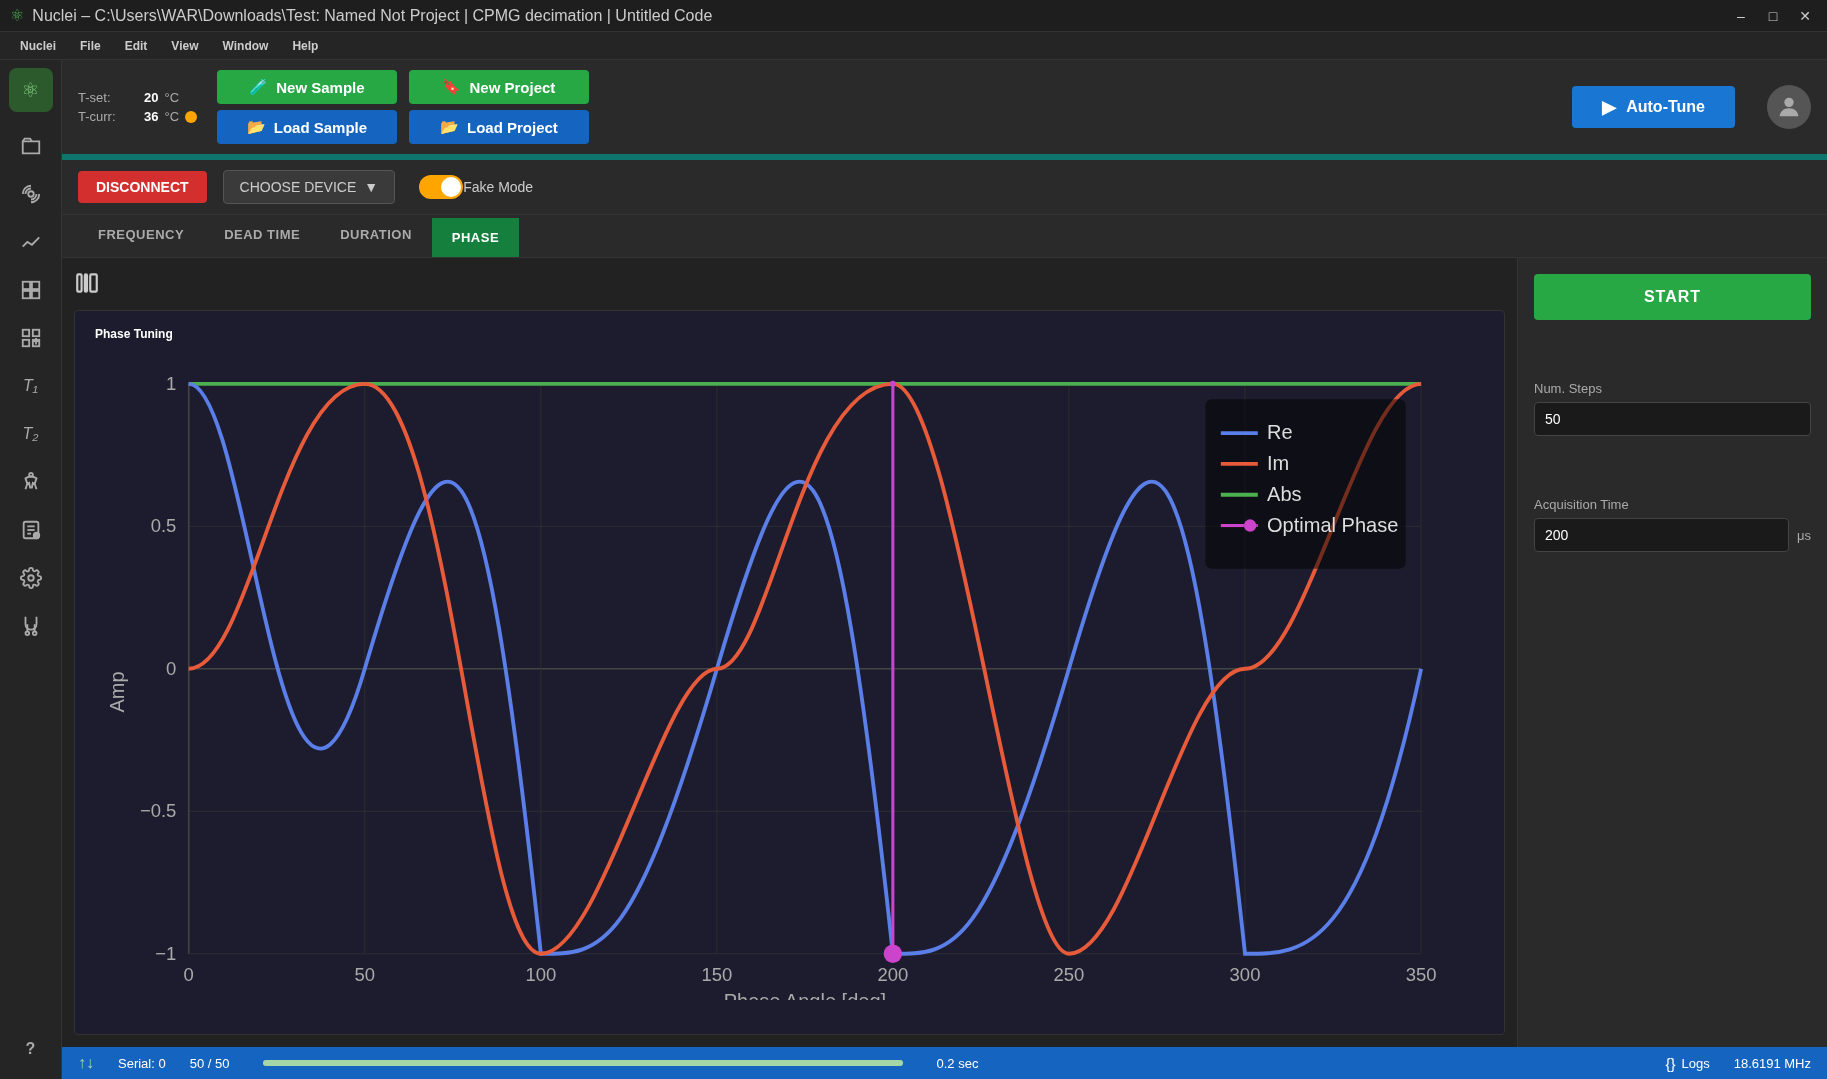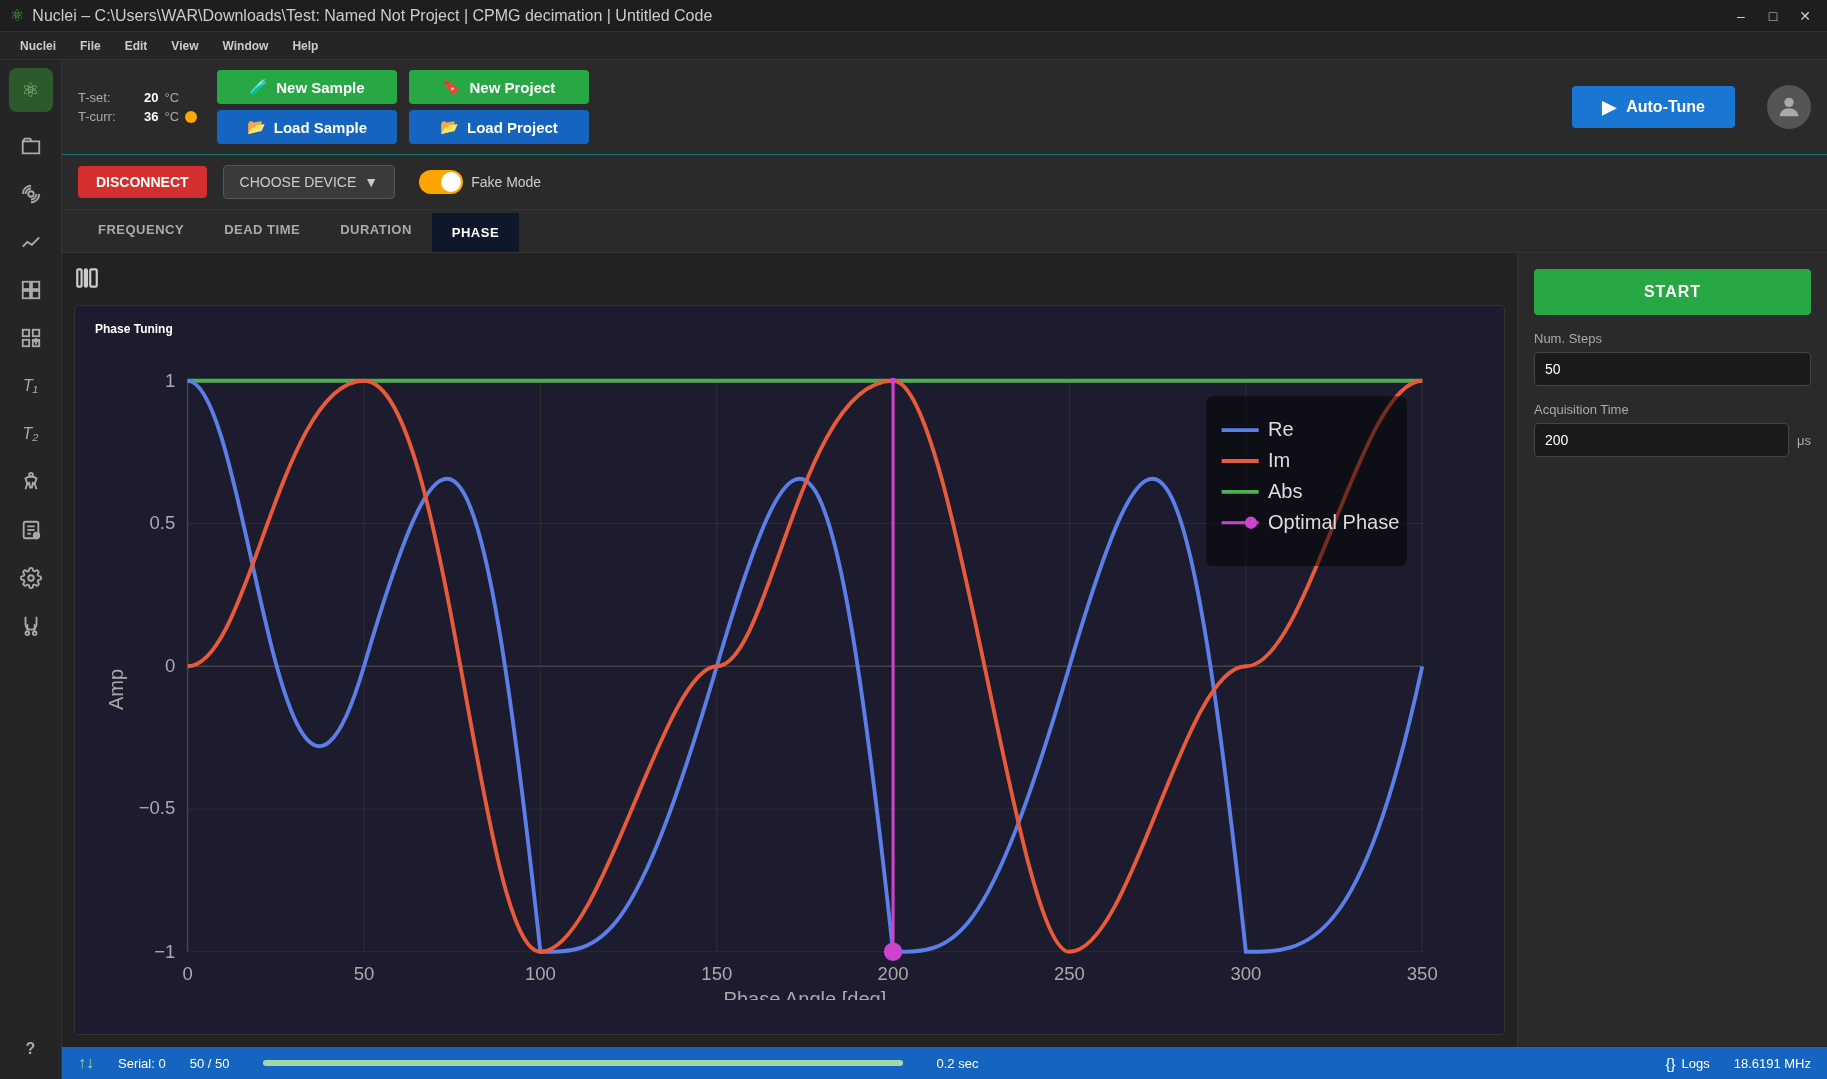--- a/index.html
+++ b/index.html
@@ -121,21 +121,21 @@
       overflow: hidden;
     }
 
     
     #toolbar {
       background: #2a2a2a;
       padding: 10px 16px;
       display: flex;
       align-items: center;
       gap: 12px;
-      border-bottom: 1px solid #0f766e;
+      border-bottom: 6px solid #0f766e;
       flex-shrink: 0;
     }
     #temp-section {
       display: flex;
       flex-direction: column;
       gap: 4px;
       margin-right: 8px;
     }
     .temp-row {
       display: flex;
@@ -245,21 +245,21 @@
       border-radius: 4px;
       cursor: pointer;
       font-size: 14px;
       display: flex;
       align-items: center;
       gap: 8px;
     }
     .fake-mode-container {
       display: flex;
       align-items: center;
-      gap: 8px;
+      gap: 0;
       margin-left: 8px;
     }
     .toggle-switch {
       width: 44px;
       height: 24px;
       background: #888;
       border-radius: 12px;
       position: relative;
       cursor: pointer;
     }
@@ -289,21 +289,21 @@
       padding: 12px 20px;
       cursor: pointer;
       font-size: 13px;
       font-weight: 600;
       color: #aaa;
       letter-spacing: 0.5px;
       border-bottom: 3px solid transparent;
     }
     .tab.active {
       color: #fff;
-      background: #0f172a;
+      background: #15803d;
       border-bottom: none;
     }
 
     
     #content-area {
       flex: 1;
       display: flex;
       overflow: hidden;
     }
 
@@ -372,21 +372,21 @@
       font-weight: bold;
       width: 100%;
       letter-spacing: 1px;
     }
 
     .field-group {
       display: flex;
       flex-direction: column;
       gap: 6px;
     }
-    .field-label { color: #aaa; font-size: 13px; }
+    .field-label { color: #aaa; font-size: 13px; margin-top: 45px; }
     .field-input {
       background: #1a1a1a;
       border: 1px solid #444;
       color: #fff;
       padding: 8px 10px;
       border-radius: 4px;
       font-size: 14px;
       width: 100%;
     }
     .field-row {

